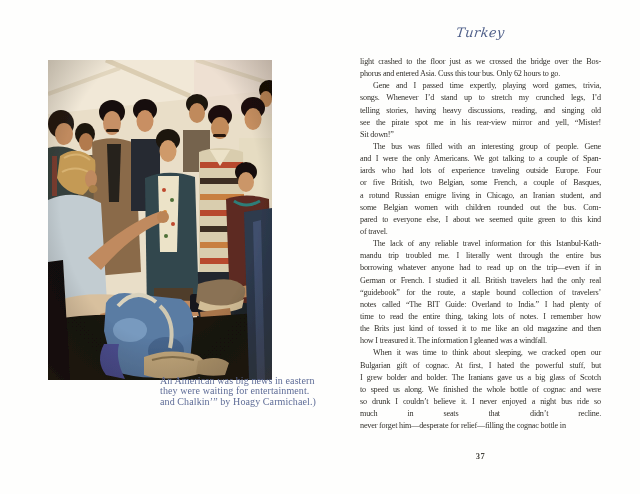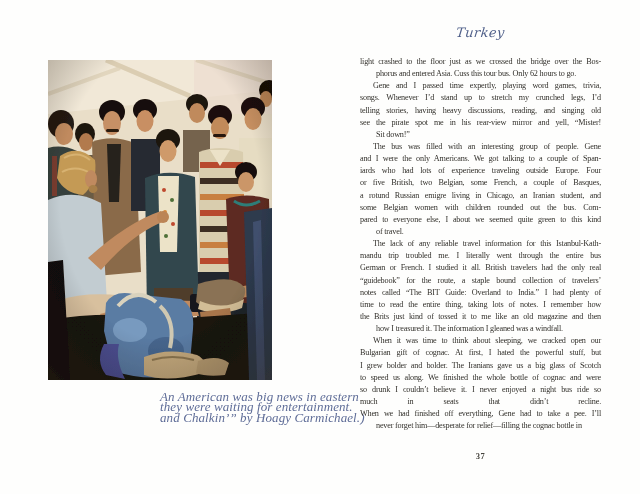--- a/index.html
+++ b/index.html
@@ -10,43 +10,43 @@
   }
   .spread{position:relative;width:640px;height:494px;background:#fefefd;}
 
   
   .photo{
     position:absolute;left:48px;top:60px;width:224px;height:320px;margin:0;
     overflow:hidden;background:#e9dec8;
   }
   .photo svg{display:block;width:100%;height:100%;}
   .caption{
-    position:absolute;left:160px;top:392px;width:124px;
-    font-style:italic;font-size:13px;line-height:10.4px;
+    position:absolute;left:160px;top:376px;width:124px;
+    font-size:10px;line-height:10.4px;
     color:#5e6c97;letter-spacing:0.1px;
   }
   .cap-line{white-space:nowrap;}
 
   
   .running-head{
     position:absolute;left:360px;top:25px;width:241px;text-align:center;
     font-family:"DejaVu Serif","Liberation Serif",serif;
     font-style:italic;font-size:13px;color:#50608a;
     transform:skewX(-6deg);letter-spacing:0.4px;
   }
   .body-text{
     position:absolute;left:360px;top:56px;width:241px;
     font-size:8.2px;line-height:12.15px;letter-spacing:-0.2px;
     color:#33312c;
   }
   .bt-line{
     height:12.15px;text-align:justify;text-align-last:justify;
     white-space:normal;overflow:visible;
   }
-  .bt-line.last{text-align-last:left;margin-left:16px;}
+  .bt-line.last{text-align-last:left;}
   .bt-line.indent{text-indent:13px;}
   .page-number{
     position:absolute;left:360px;top:451px;width:241px;text-align:center;
     font-size:8.5px;color:#45433d;letter-spacing:0.5px;font-weight:bold;
   }
 </style>
 </head>
 <body>
 
 <div class="spread">
@@ -193,31 +193,31 @@
         <div class="bt-line indent">The bus was filled with an interesting group of people. Gene</div>
         <div class="bt-line">and I were the only Americans. We got talking to a couple of Span-</div>
         <div class="bt-line">iards who had lots of experience traveling outside Europe. Four</div>
         <div class="bt-line">or five British, two Belgian, some French, a couple of Basques,</div>
         <div class="bt-line">a rotund Russian emigre living in Chicago, an Iranian student, and</div>
         <div class="bt-line">some Belgian women with children rounded out the bus. Com-</div>
         <div class="bt-line">pared to everyone else, I about we seemed quite green to this kind</div>
         <div class="bt-line last">of travel.</div>
         <div class="bt-line indent">The lack of any reliable travel information for this Istanbul-Kath-</div>
         <div class="bt-line">mandu trip troubled me. I literally went through the entire bus</div>
+        <div class="bt-line">borrowing whatever anyone had to read up on the trip—even if in</div>
         <div class="bt-line">German or French. I studied it all. British travelers had the only real</div>
         <div class="bt-line">“guidebook” for the route, a staple bound collection of travelers’</div>
         <div class="bt-line">notes called “The BIT Guide: Overland to India.” I had plenty of</div>
         <div class="bt-line">time to read the entire thing, taking lots of notes. I remember how</div>
         <div class="bt-line">the Brits just kind of tossed it to me like an old magazine and then</div>
         <div class="bt-line last">how I treasured it. The information I gleaned was a windfall.</div>
         <div class="bt-line indent">When it was time to think about sleeping, we cracked open our</div>
         <div class="bt-line">Bulgarian gift of cognac. At first, I hated the powerful stuff, but</div>
         <div class="bt-line">I grew bolder and bolder. The Iranians gave us a big glass of Scotch</div>
         <div class="bt-line">to speed us along. We finished the whole bottle of cognac and were</div>
         <div class="bt-line">so drunk I couldn’t believe it. I never enjoyed a night bus ride so</div>
         <div class="bt-line">much in seats that didn’t recline.</div>
-        <div class="bt-line">When we had finished off everything, Gene had to take a pee. I’ll</div>
         <div class="bt-line last">never forget him—desperate for relief—filling the cognac bottle in</div>
       </div>
     <div class="page-number">37</div>
   </div>
 
 </div>
 
 </body></html>

